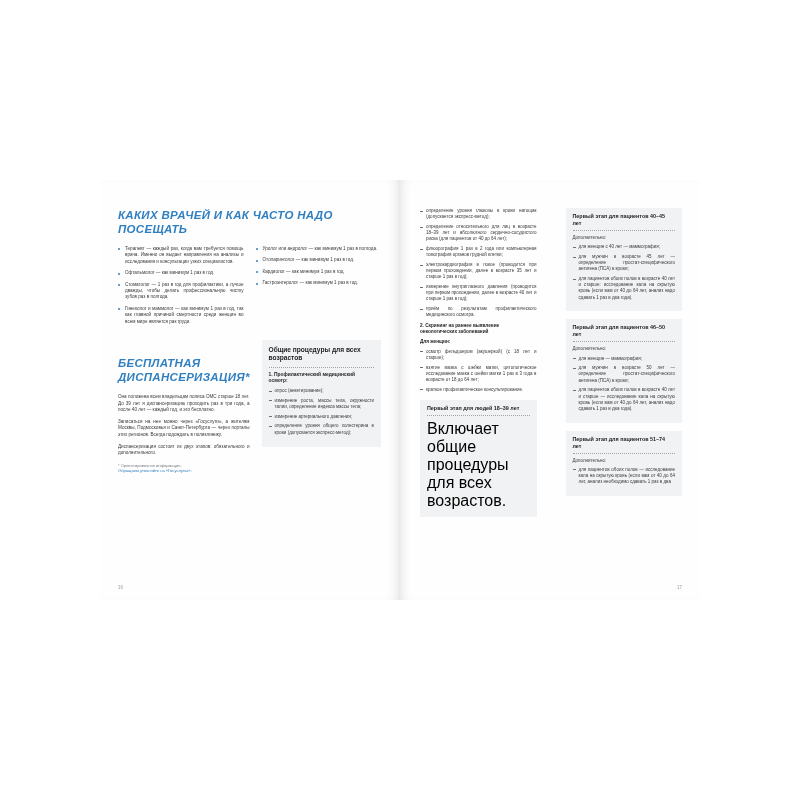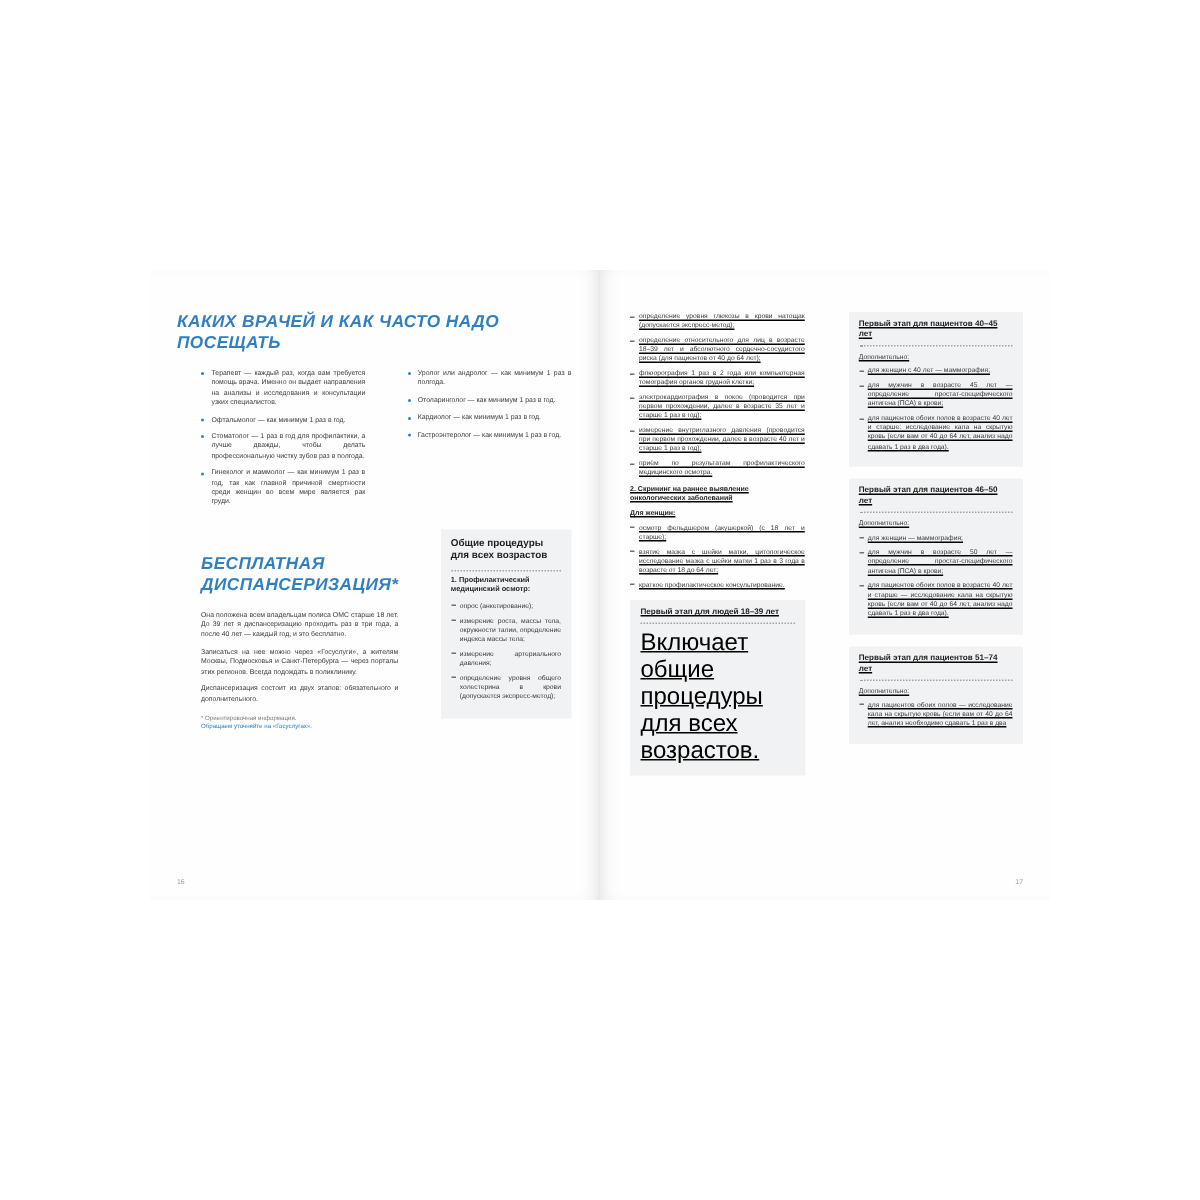--- a/index.html
+++ b/index.html
@@ -59,21 +59,20 @@
   .heading.second {
     margin-top: 16px;
   }
   
   .cols2 {
     display: flex;
     gap: 12px;
   }
   .col {
     width: 50%;
-    margin-left: 16px;
   }
   ul.bullets {
     list-style: none;
     margin: 0;
     padding: 0;
   }
   ul.bullets > li {
     position: relative;
     padding-left: 7px;
     margin-bottom: 5px;
@@ -163,21 +162,20 @@
     color: #9aa0a6;
   }
   .folio.left { left: 18px; }
   .folio.right { right: 18px; }
 
   
   .rcols {
     display: flex;
     gap: 29px;
     height: 100%;
-    text-decoration: underline;
   }
   .rcol {
     width: 50%;
   }
   .stage {
     background: #f1f2f3;
     padding: 5px 7px 7px 7px;
     box-sizing: border-box;
     margin-bottom: 8px;
   }

